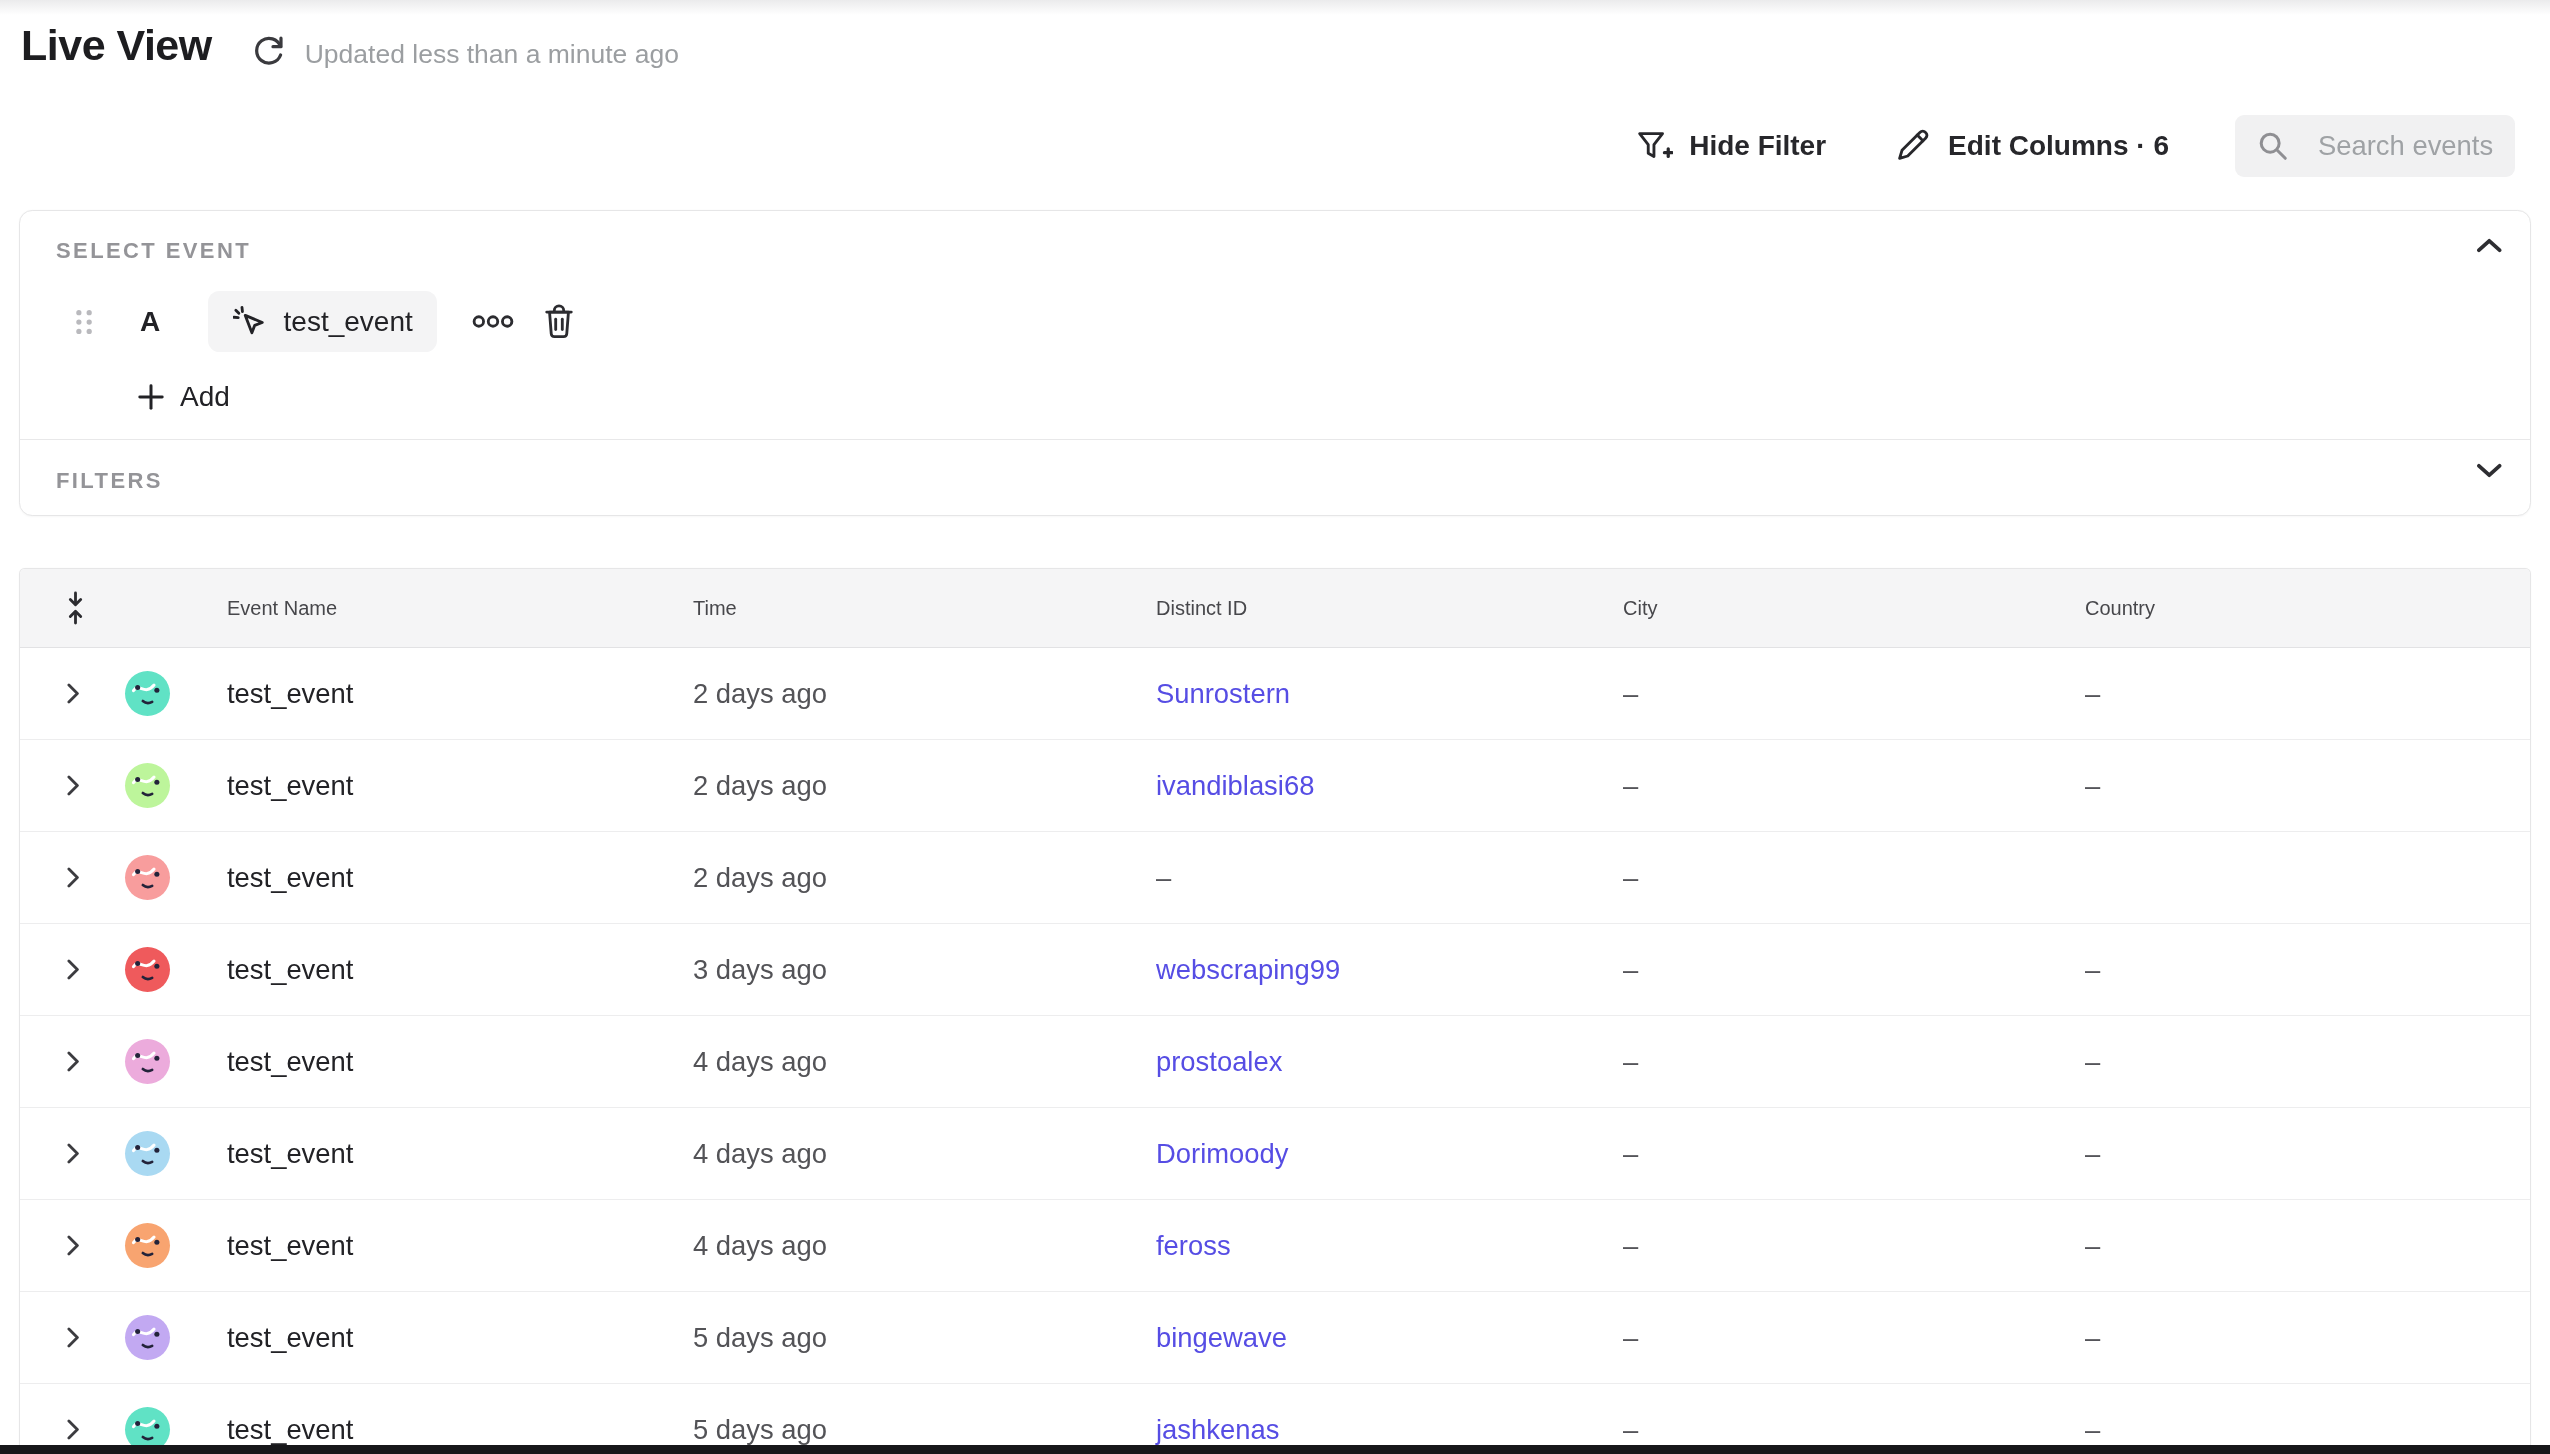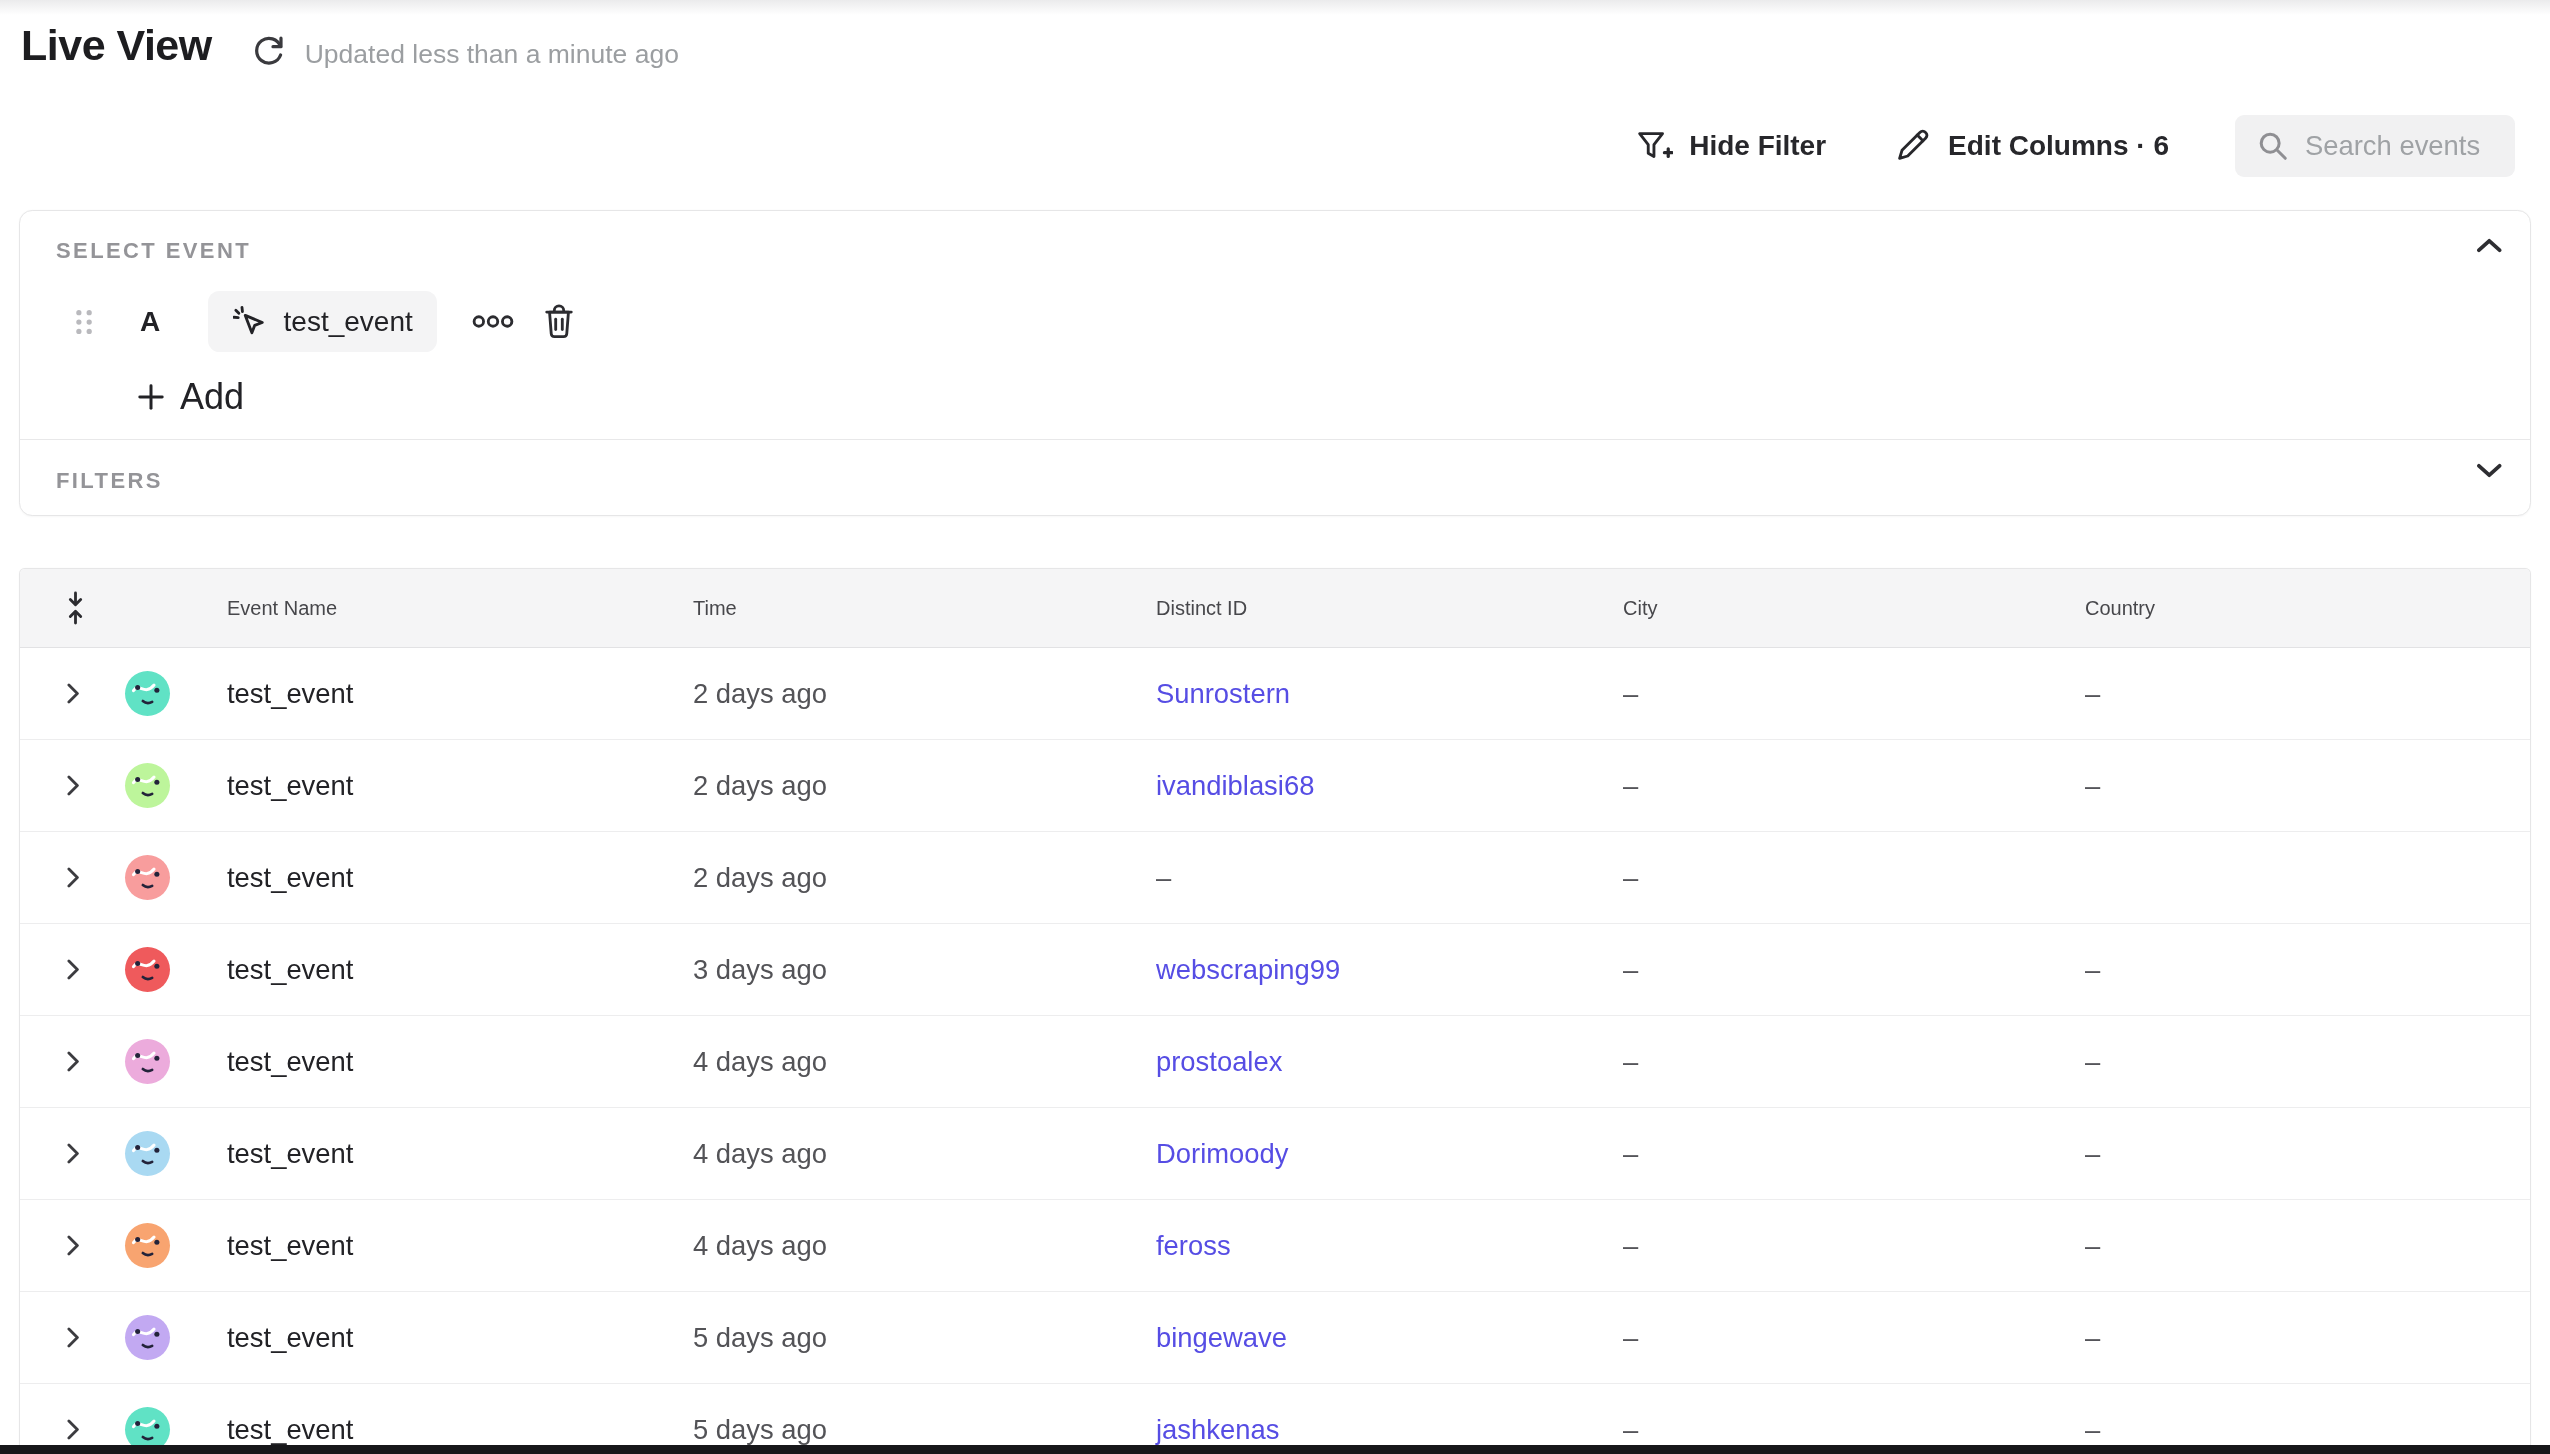--- a/index.html
+++ b/index.html
@@ -18,21 +18,21 @@
   .page-header{ position:absolute; top:21px; left:21px; display:flex; align-items:flex-end; }
   .page-title{ font-size:43px; font-weight:700; color:#1d1d20; letter-spacing:-0.5px; }
   .refresh-btn{ margin-left:38px; background:none; border:none; cursor:pointer; display:flex; align-items:center; }
   .updated-text{ margin-left:17px; font-size:26.5px; color:#9b9ea1; }
 
   
   .toolbar{ position:absolute; top:115px; right:35px; height:62px; display:flex; align-items:center; gap:66px; }
   .toolbar-btn{ display:flex; align-items:center; gap:16px; font-size:28px; font-weight:600;
     color:#27272b; background:none; border:none; cursor:pointer; font-family:inherit; }
   .search-box{ width:280px; height:62px; background:#f1f1f2; border-radius:9px;
-    display:flex; align-items:center; gap:15px; padding:0 9.5px 0 21px; }
+    display:flex; align-items:center; gap:28px; padding:0 9.5px 0 21px; }
   .search-box input{ border:none; background:transparent; outline:none; width:199px;
     font-size:27.4px; color:#333; font-family:inherit; }
   .search-box input::placeholder{ color:#9fa2a5; }
 
   
   .card{ position:absolute; left:19px; width:2512px; background:#fff;
     border:0.9px solid #e6e6e7; box-shadow:0 0.9px 1.9px rgba(0,0,0,.03); }
   .qb-card{ top:210px; height:306px; border-radius:13.2px; }
   .section-label{ font-size:22px; font-weight:700; letter-spacing:2.4px; color:#949498; }
   .qb-head{ position:absolute; top:26.5px; left:36px; }
@@ -40,21 +40,21 @@
   .collapse-btn.up{ top:26.5px; }
   .event-row{ position:absolute; top:80px; left:53px; height:61px; display:flex; align-items:center; }
   .drag-handle{ cursor:grab; display:flex; margin-right:44px; }
   .series-label{ font-size:28px; font-weight:600; color:#222226; width:21px; }
   .event-btn{ margin-left:47px; height:61px; border-radius:11.4px; background:#f4f4f5; border:none;
     display:flex; align-items:center; gap:17px; padding:0 24.6px; font-size:28px; font-weight:500;
     color:#222226; cursor:pointer; font-family:inherit; }
   .more-btn{ margin-left:34px; background:none; border:none; cursor:pointer; display:flex; }
   .trash-btn{ margin-left:26.5px; background:none; border:none; cursor:pointer; display:flex; }
   .add-row{ position:absolute; top:164px; left:117px; height:44px; display:flex; align-items:center;
-    gap:15px; font-size:36px; font-weight:500; color:#222226; background:none; border:none;
+    gap:15px; font-size:28px; font-weight:500; color:#222226; background:none; border:none;
     cursor:pointer; font-family:inherit; }
   .qb-divider{ position:absolute; top:228px; left:0; width:100%; border-top:0.9px solid #e8e8e9; }
   .filters-row{ position:absolute; top:229px; left:0; right:0; height:77px; }
   .filters-row .section-label{ position:absolute; top:28px; left:36px; }
   .collapse-btn.down{ top:23px; }
 
   
   .table-card{ top:568px; height:906px; border-radius:5.7px 5.7px 0 0; border-bottom:none; overflow:hidden; }
   .t-grid{ display:grid; grid-template-columns:85px 122px 466px 463px 467px 462px 1fr; align-items:center; }
   .t-header{ height:79px; background:#f5f5f6; border-bottom:0.9px solid #e2e2e4; font-size:20px; color:#47474b; }

